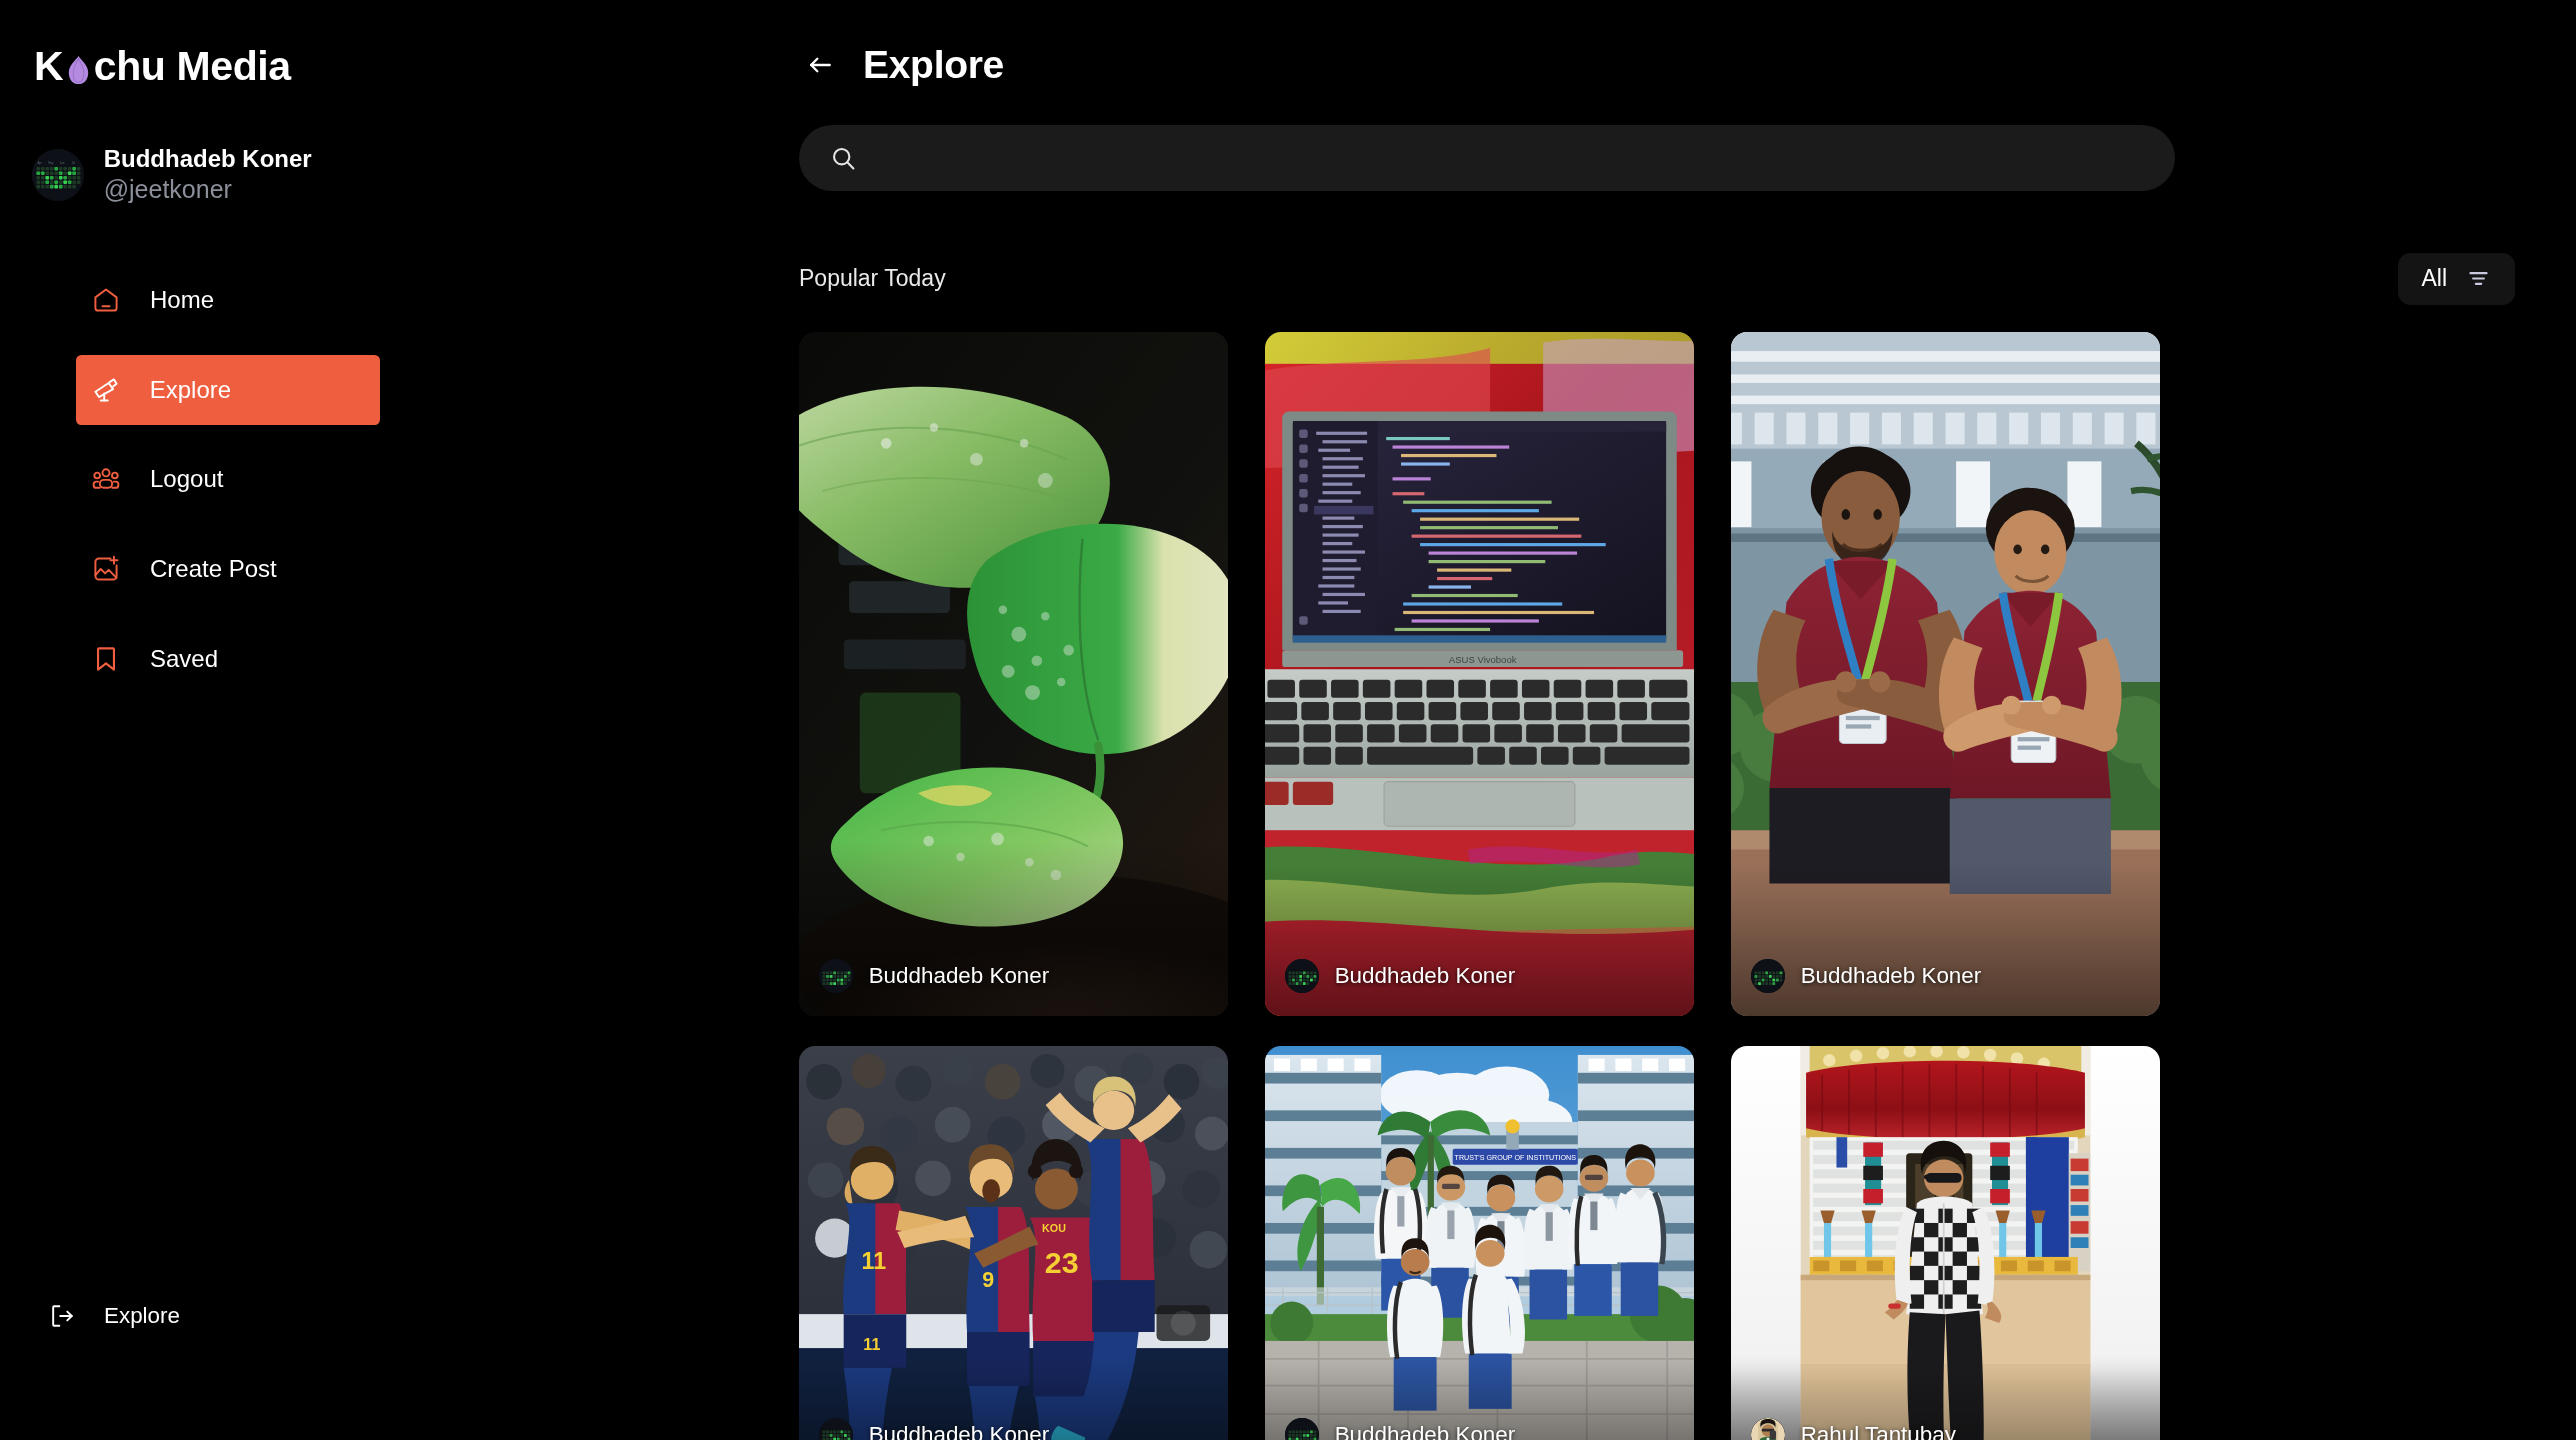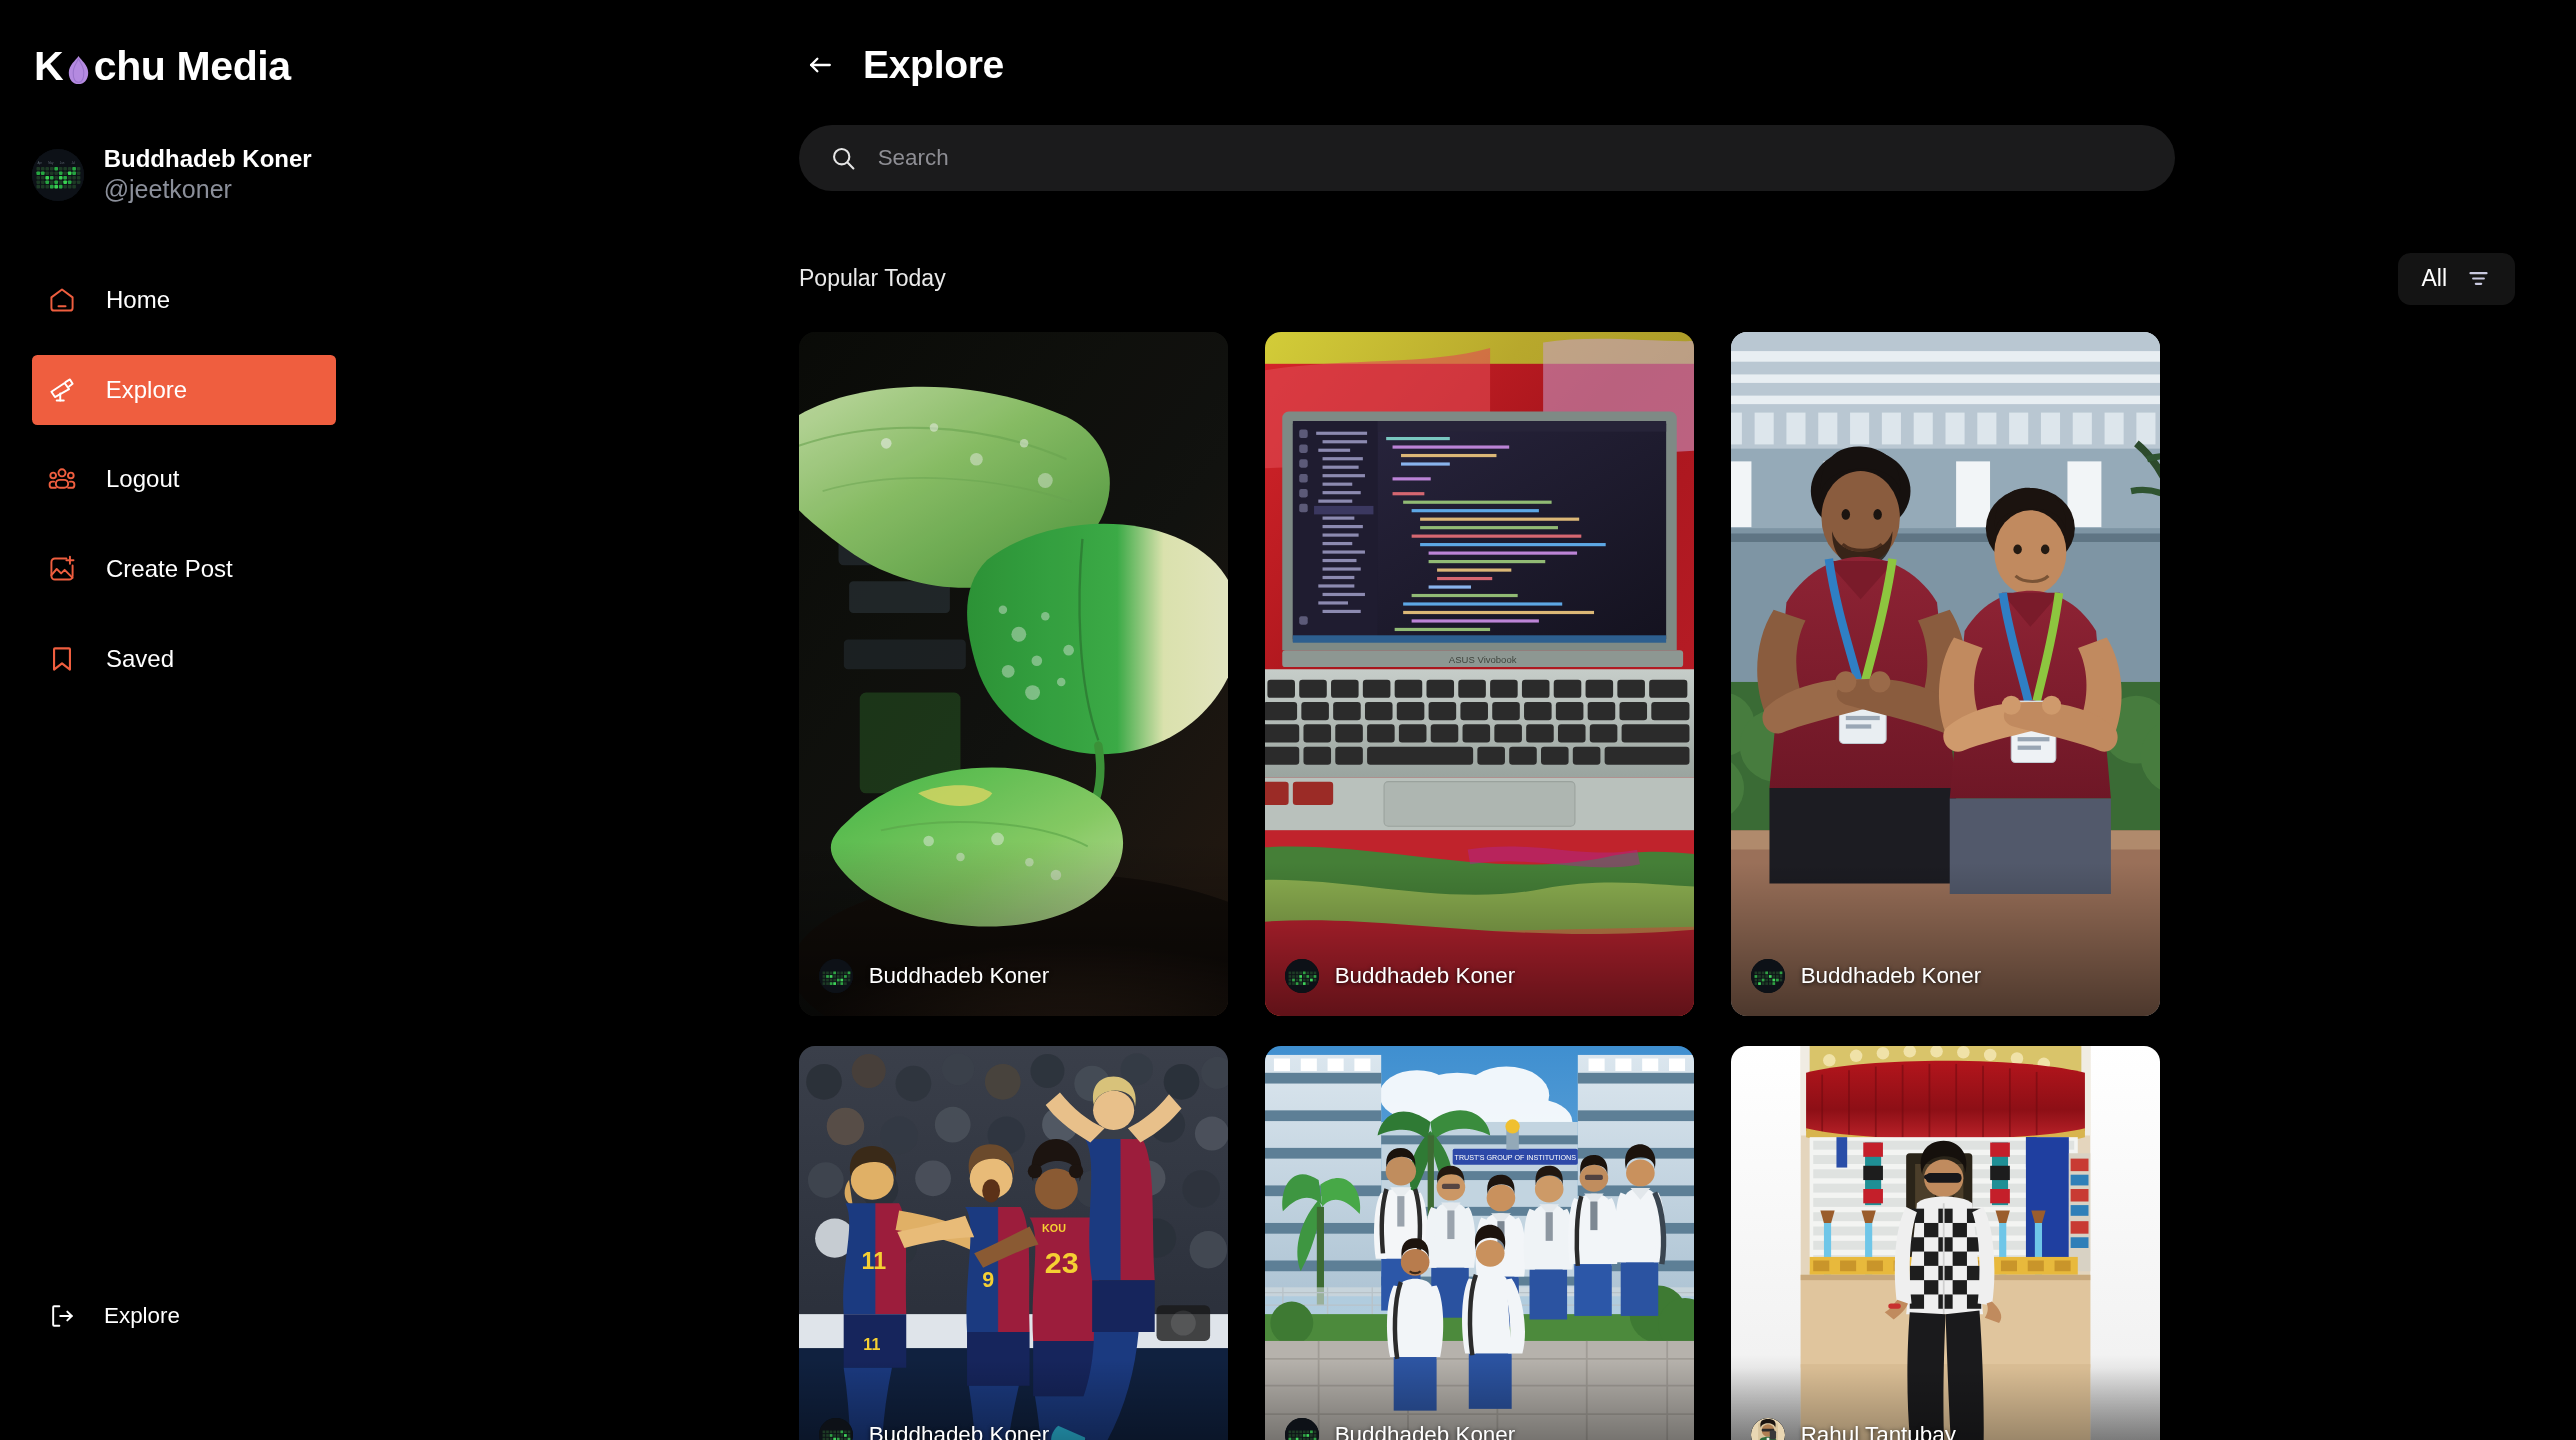--- a/index.html
+++ b/index.html
@@ -38,21 +38,21 @@
   .avatar-lg {
     width: 52px; height: 52px; border-radius: 50%;
     overflow: hidden; flex: 0 0 52px;
     background: #0b1016;
   }
   .avatar-lg svg, .avatar-sm svg { display: block; }
   .profile-text { display: flex; flex-direction: column; gap: 2.7px; }
   .profile-name { font-size: 24px; font-weight: 700; color: #ffffff; line-height: 1.15; }
   .profile-handle { font-size: 25px; color: #8b8f9a; line-height: 1.15; }
 
-  .nav { display: flex; flex-direction: column; gap: 0; }
+  .nav { display: flex; flex-direction: column; gap: 0; padding-left: 44px; }
   .nav-item {
     display: flex; align-items: center; gap: 25px;
     height: 70px; margin: 0 0 19.7px 0;
     padding-left: 43px;
     cursor: pointer;
   }
   .nav-item .nav-label { font-size: 24px; color: #ffffff; }
   .nav-item.active {
     background: #ef5e3f;
     width: 304px;
@@ -332,21 +332,20 @@
       <h1 class="page-title">Explore</h1>
     </div>
 
     <div class="search-bar">
       <span class="search-icon">
         <svg viewBox="0 0 30 30" width="27" height="27" fill="none" stroke="#e6e6e6" stroke-width="2.3" stroke-linecap="round">
           <circle cx="13" cy="13" r="8.5"></circle>
             <path d="M19.5 19.5 L26 26"></path>
         </svg>
       </span>
-      <input class="search-input" type="text" value="" placeholder="Search" style="">
     </div>
 
     <div class="section-row">
       <div class="section-title">Popular Today</div>
       <div class="filter-btn">
         <span class="filter-label">All</span>
         <span class="filter-icon">
           <svg viewBox="0 0 28 28" width="25" height="25" fill="none" stroke="#c9c9e0" stroke-width="2.4" stroke-linecap="round">
             <path d="M5 8 H23"></path>
               <path d="M8 14 H20"></path>

